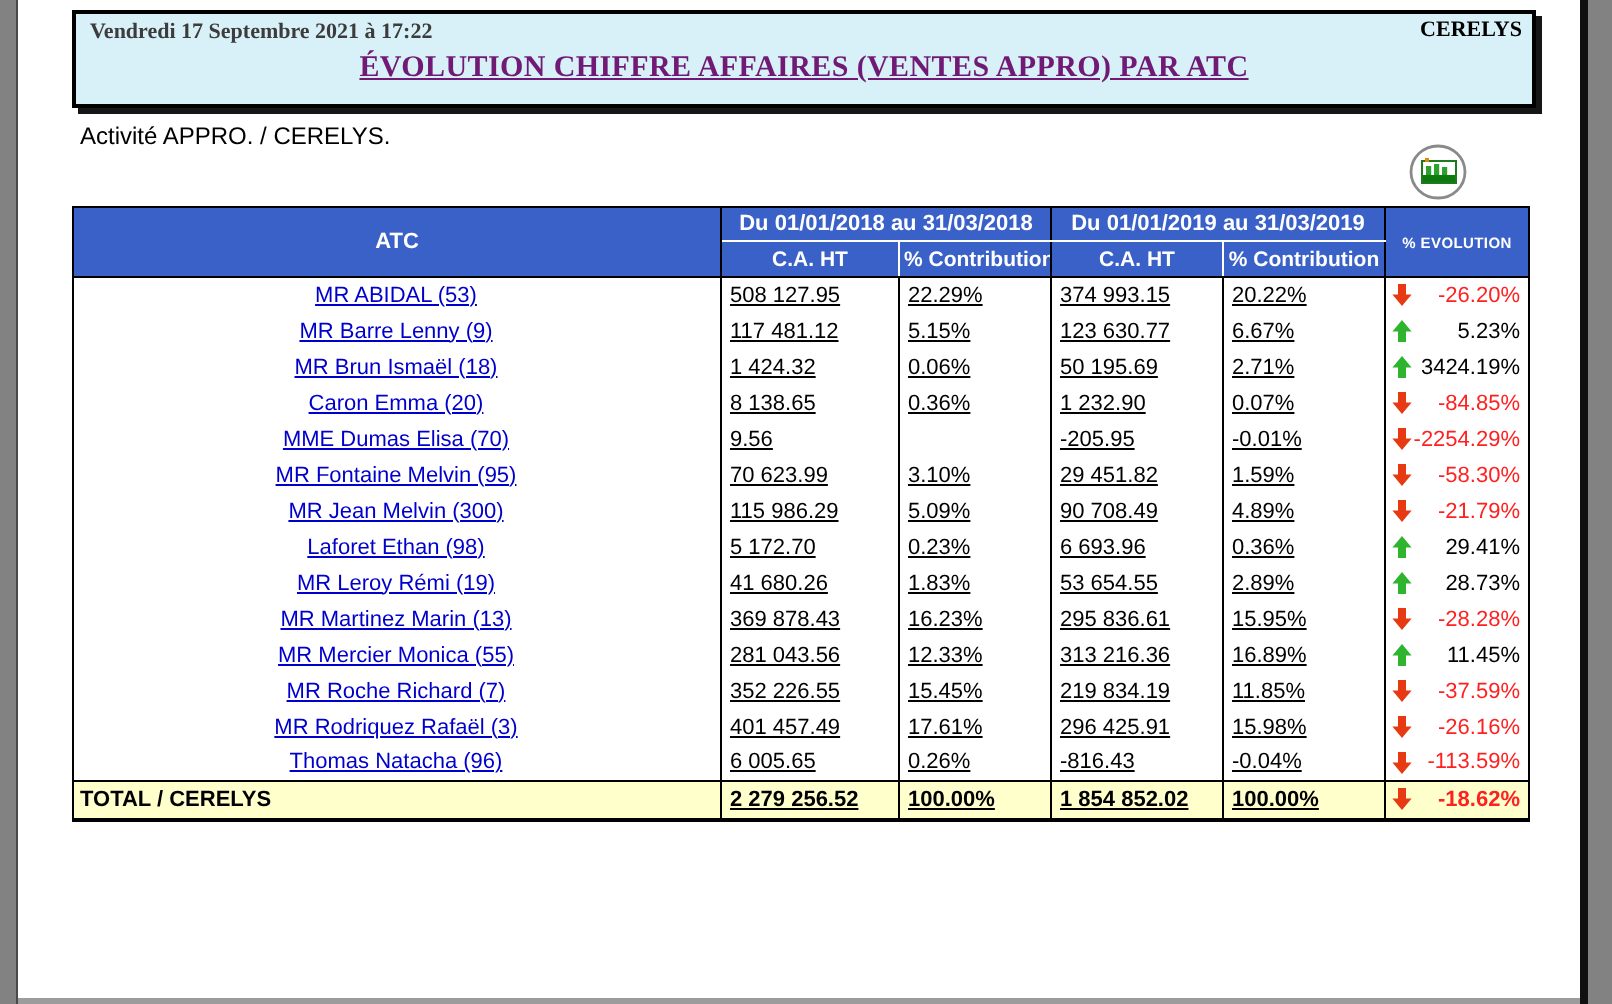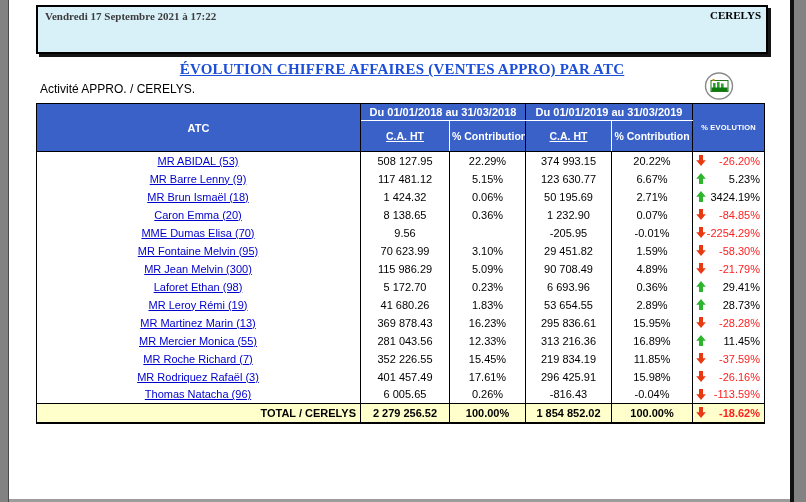--- a/index.html
+++ b/index.html
@@ -19,58 +19,58 @@
   .header-box {
     position:absolute; left:36px; top:5px; width:732px; height:49px;
     background:#D8F0F8; border:2px solid #000; box-sizing:border-box;
     box-shadow:3px 3px 0 0 #161616;
     font-family:Liberation Serif, serif;
   }
   .printed-date { position:absolute; left:7px; top:3px; font-size:11px; font-weight:bold; color:#3c3c3c; }
   .company      { position:absolute; right:5px; top:2px; font-size:11px; font-weight:600; color:#000; }
   .report-title {
     position:absolute; left:0; right:0; top:19px; text-align:center;
-    font-size:15px; font-weight:bold; color:#1d4ed8; text-decoration:underline;
-    letter-spacing:0.2px; white-space:nowrap;margin-top:35px;
-  }
-
-  .subtitle { position:absolute; left:40px; top:61px; font-size:12px; color:#000;margin-top:21px; }
+    font-size:15px; font-weight:bold; color:#701a75; text-decoration:underline;
+    letter-spacing:0.2px; white-space:nowrap;
+  }
+
+  .subtitle { position:absolute; left:40px; top:61px; font-size:12px; color:#000; }
 
   .export-icon { position:absolute; left:702px; top:71px; width:34px; height:30px; cursor:pointer; }
 
   
   table.report {
     position:absolute; left:36px; top:103px; width:728px;
     border-collapse:collapse; table-layout:fixed;
     font-size:11px; color:#000;
     border:1px solid #000;
   }
   table.report th, table.report td { box-sizing:border-box; overflow:hidden; white-space:nowrap; }
 
   thead th { background:#3A61C8; color:#fff; font-weight:bold; padding:0 2px; }
   th.atc        { border-right:1px solid #000; border-bottom:1px solid #000; font-size:11px; }
   th.period     { border-right:1px solid #000; border-bottom:1px solid #fff; height:17px; font-size:11px; }
-  th.sub-ca     { border-right:1px solid #fff; border-bottom:1px solid #000; height:31px; font-size:10.5px;text-decoration:underline; }
+  th.sub-ca     { border-right:1px solid #fff; border-bottom:1px solid #000; height:18px; font-size:10.5px; }
   th.sub-contrib{ border-right:1px solid #000; border-bottom:1px solid #000; height:17px; font-size:10.5px; }
   th.evol       { border-bottom:1px solid #000; font-size:7.5px; letter-spacing:0.2px; }
 
   tbody td { height:18px; padding:0 4px; border-right:1px solid #000; }
   td.name { color:#0000CC; text-decoration:underline; padding-left:3px; cursor:pointer;text-align:center; }
-  td.num  { text-align:center; }
+  td.num  { text-align:left;text-decoration:underline; }
   td.evol-cell { position:relative; text-align:right; padding-right:4px; }
   .neg { color:#FF2020; }
   .pos { color:#000; }
 
   .arrow { position:absolute; left:3px; top:3px; width:10px; height:11px; display:inline-block; }
   .a-down svg path { fill:#E83A12; }
   .a-up   svg path { fill:#2FB42F; }
 
   tfoot td { background:#FFFFCC; font-weight:bold; border:1px solid #000;
              border-bottom:2px solid #000; height:19px; padding:0 4px; }
-  tfoot td.total-label { padding-left:3px; text-align:right;margin-top:12px; }
+  tfoot td.total-label { padding-left:3px; text-align:left;margin-top:12px; }
 </style>
 </head>
 <body>
 
 <div class="edge-left"></div>
 <div class="page-right-bar"></div>
 <div class="edge-right"></div>
 <div class="edge-bottom"></div>
 
 <div class="header-box">

